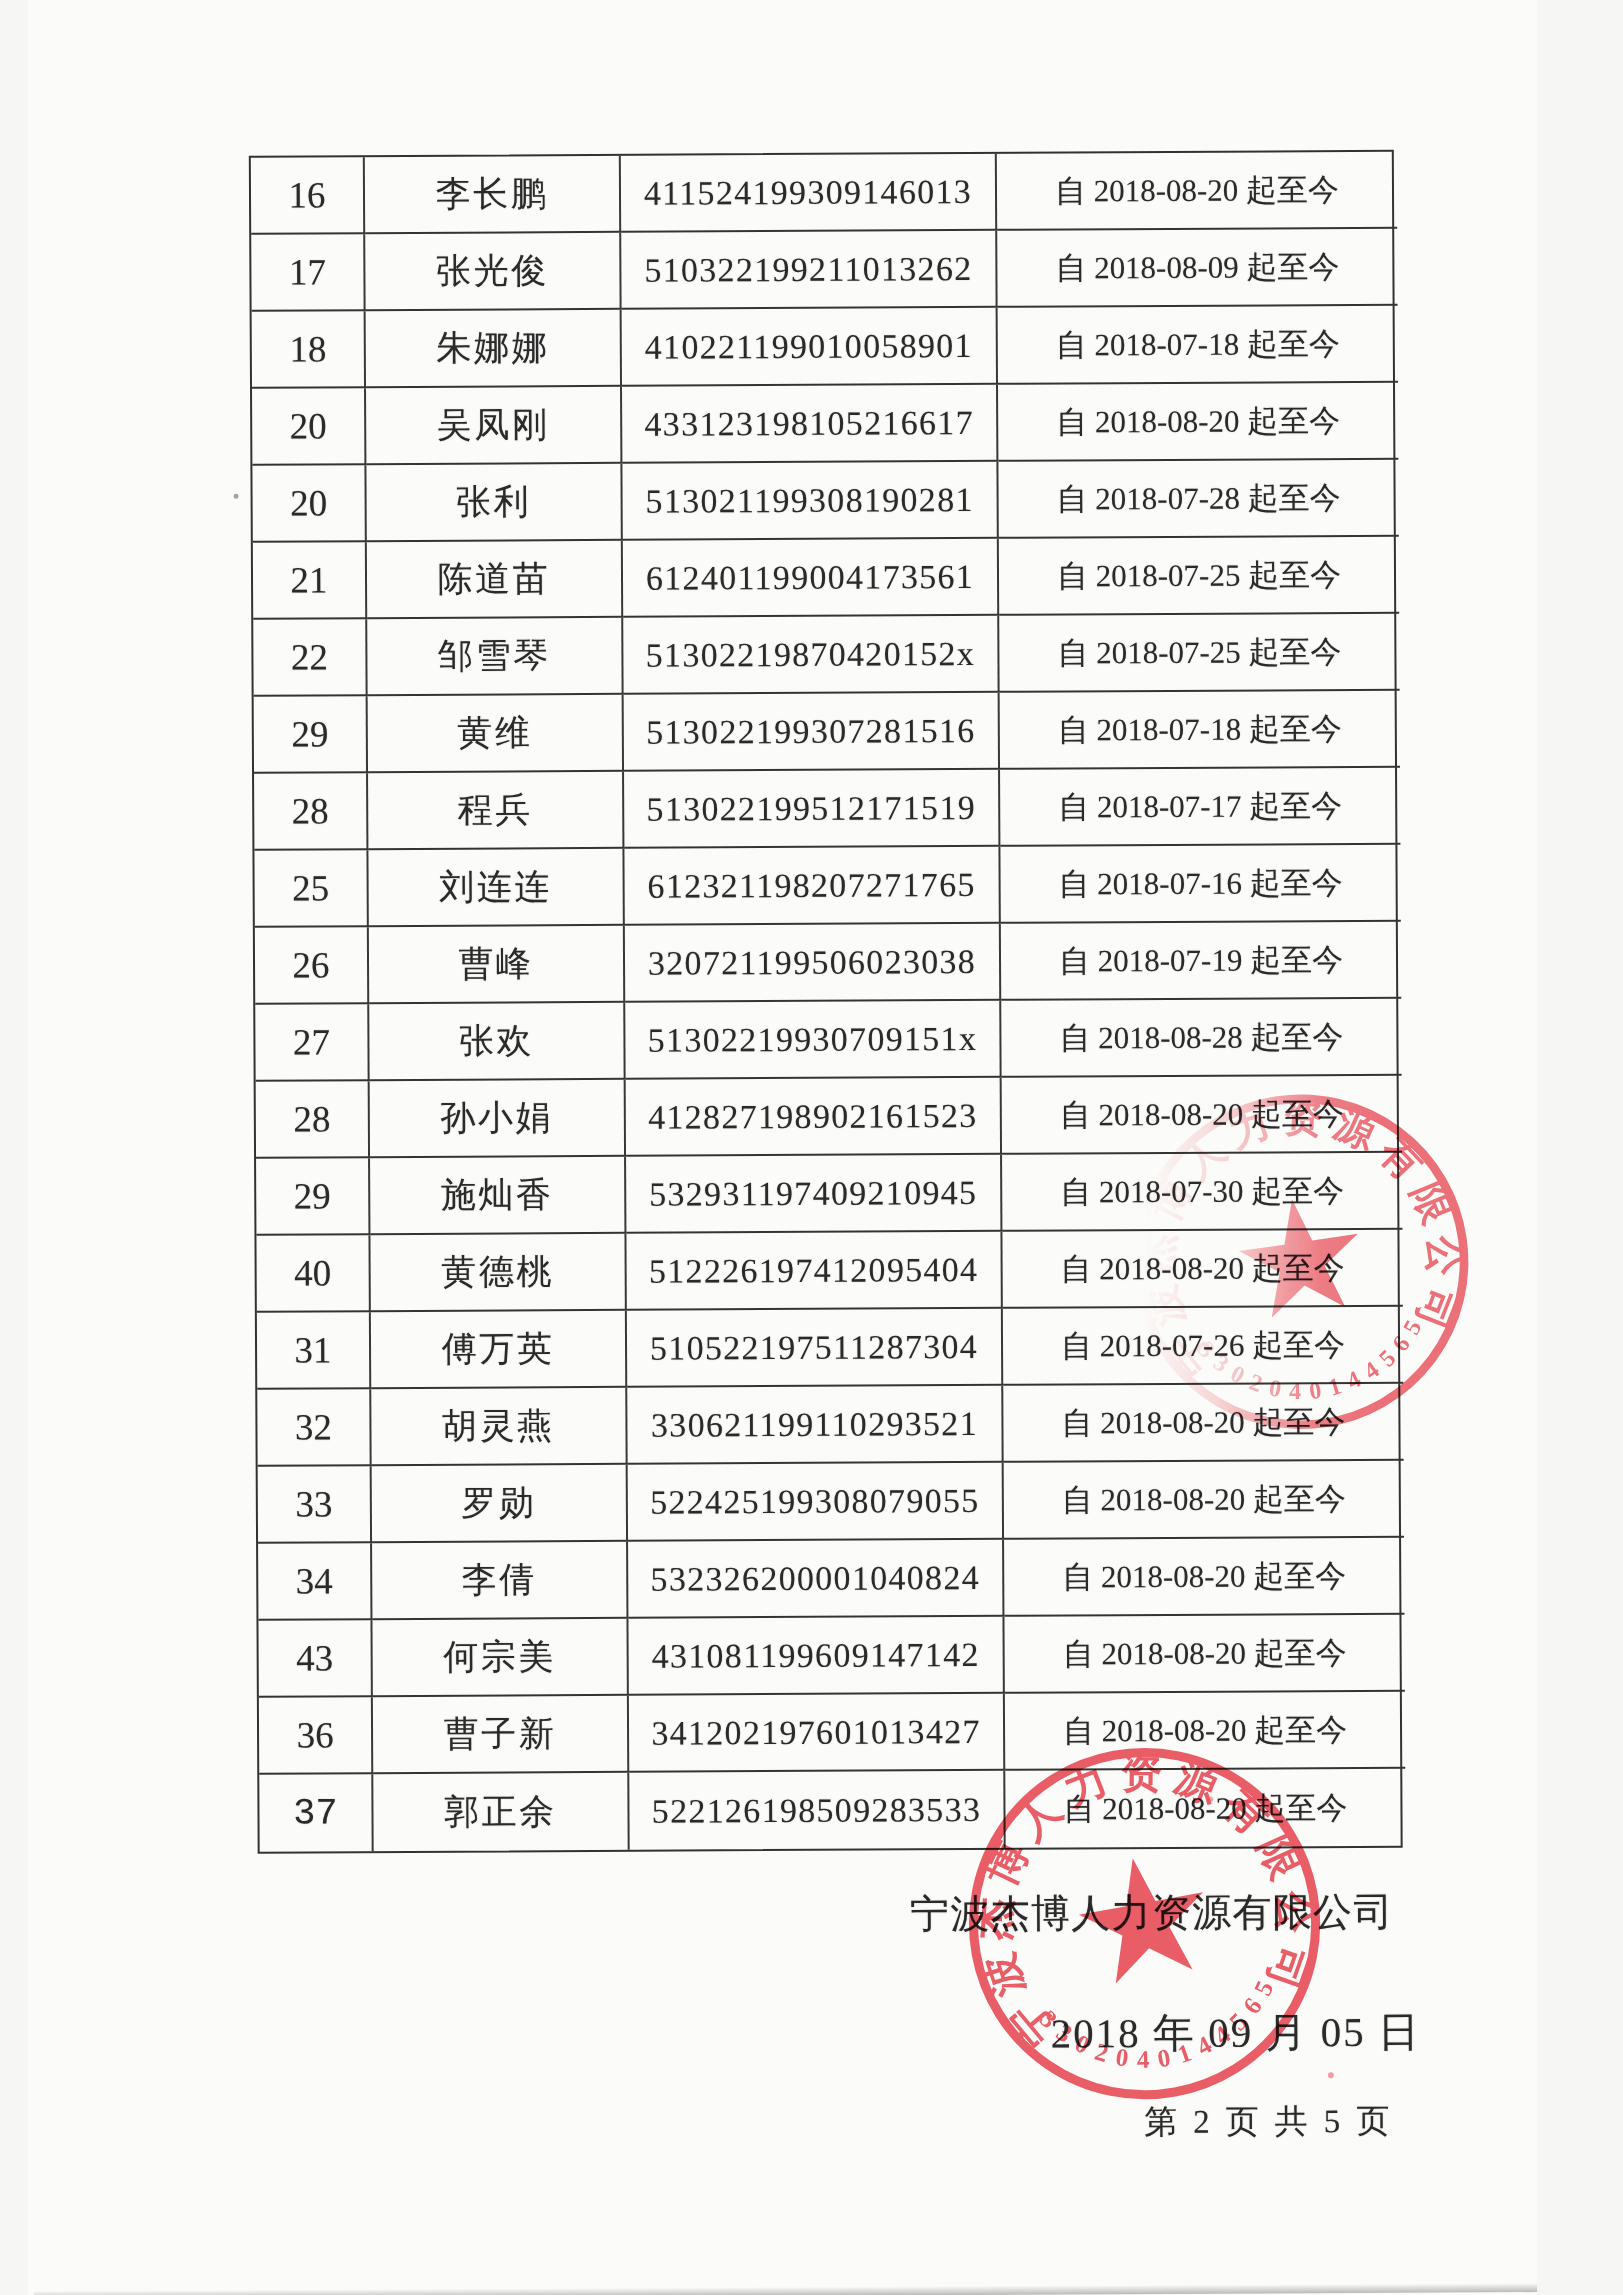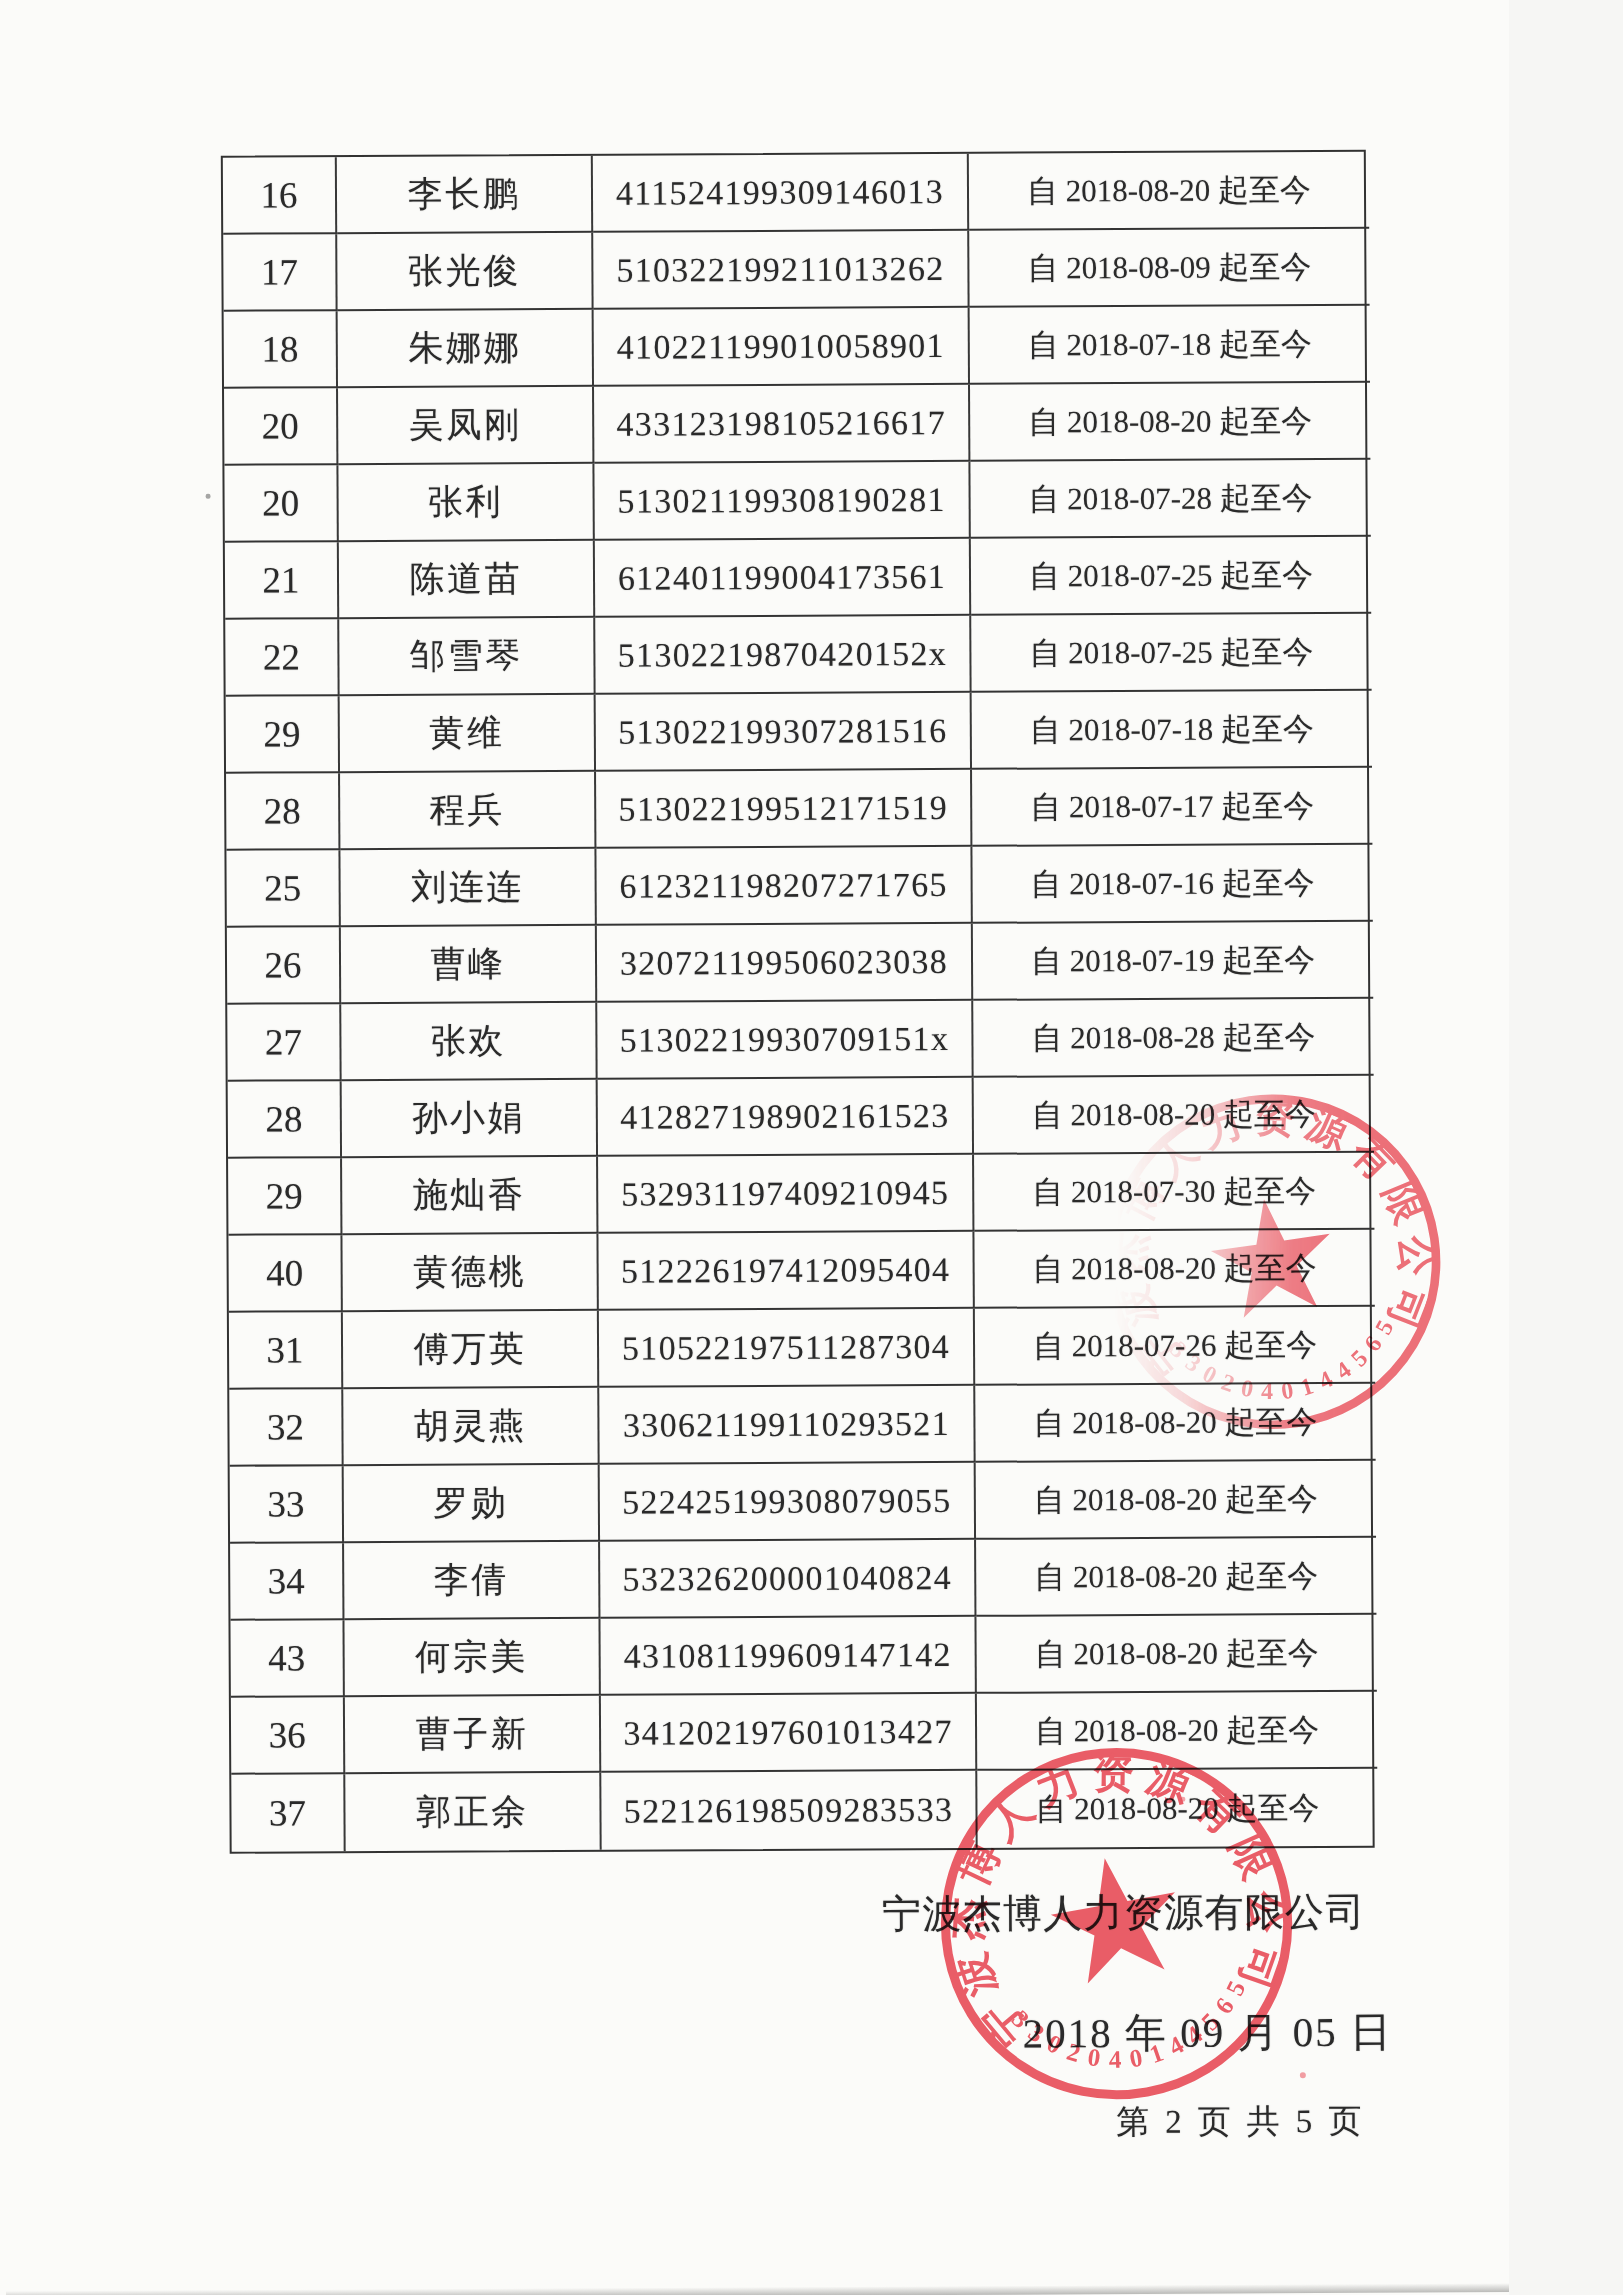--- a/index.html
+++ b/index.html
@@ -1,18 +1,18 @@
 <!DOCTYPE html>
 <html style="font-size:10.5px"><head>
 <meta charset="utf-8">
 <style>
   html,body{margin:0;padding:0;}
   body{width:1623px;height:2295px;background:#f6f6f4;overflow:hidden;
        font-family:"Liberation Serif","DejaVu Serif",serif;}
-  #page{position:relative;width:1509px;height:2295px;background:#fbfbf9;overflow:hidden;}
+  #page{position:relative;width:1509px;height:2295px;background:#fbfbf9;overflow:hidden;margin-left:28px;}
   #scan{position:absolute;inset:0;transform:rotate(-0.3deg);transform-origin:50% 50%;}
   .ink{color:#2a2a2a;text-shadow:0 0 1.3px rgba(35,35,35,.35);}
 
   
   #roster{position:absolute;left:226px;top:153px;width:1145px;
           display:grid;grid-template-columns:114px 256px 376px 400px;
           grid-auto-rows:77px;border:2.6px solid #323232;box-sizing:border-box;
           background:transparent;}
   .cell{box-sizing:border-box;border-right:2px solid #383838;border-bottom:2.6px solid #343434;
         display:flex;align-items:center;justify-content:center;overflow:hidden;
@@ -131,21 +131,21 @@
         <div class="cell c-id">532326200001040824</div>
         <div class="cell c-period c-last">自 2018-08-20 起至今</div>
         <div class="cell c-no">43</div>
         <div class="cell c-name">何宗美</div>
         <div class="cell c-id">431081199609147142</div>
         <div class="cell c-period c-last">自 2018-08-20 起至今</div>
         <div class="cell c-no">36</div>
         <div class="cell c-name">曹子新</div>
         <div class="cell c-id">341202197601013427</div>
         <div class="cell c-period c-last">自 2018-08-20 起至今</div>
-        <div class="cell c-no row-last-cell" style="border-bottom: none;">37</div>
+        <div class="cell c-no row-last-cell" style="border-bottom: none; font-family: Liberation Mono, monospace;">37</div>
         <div class="cell c-name row-last-cell" style="border-bottom: none;">郭正余</div>
         <div class="cell c-id row-last-cell" style="border-bottom: none;">522126198509283533</div>
         <div class="cell c-period c-last row-last-cell" style="border-bottom: none;">自 2018-08-20 起至今</div>
       </div>
 
     <div id="company-line" class="ink">宁波杰博人力资源有限公司</div>
     <div id="date-line" class="ink">2018 年 09 月 05 日</div>
     <div id="page-footer" class="ink">第 2 页  共 5 页</div>
 
     <div id="stamp-upper" class="stamp">

